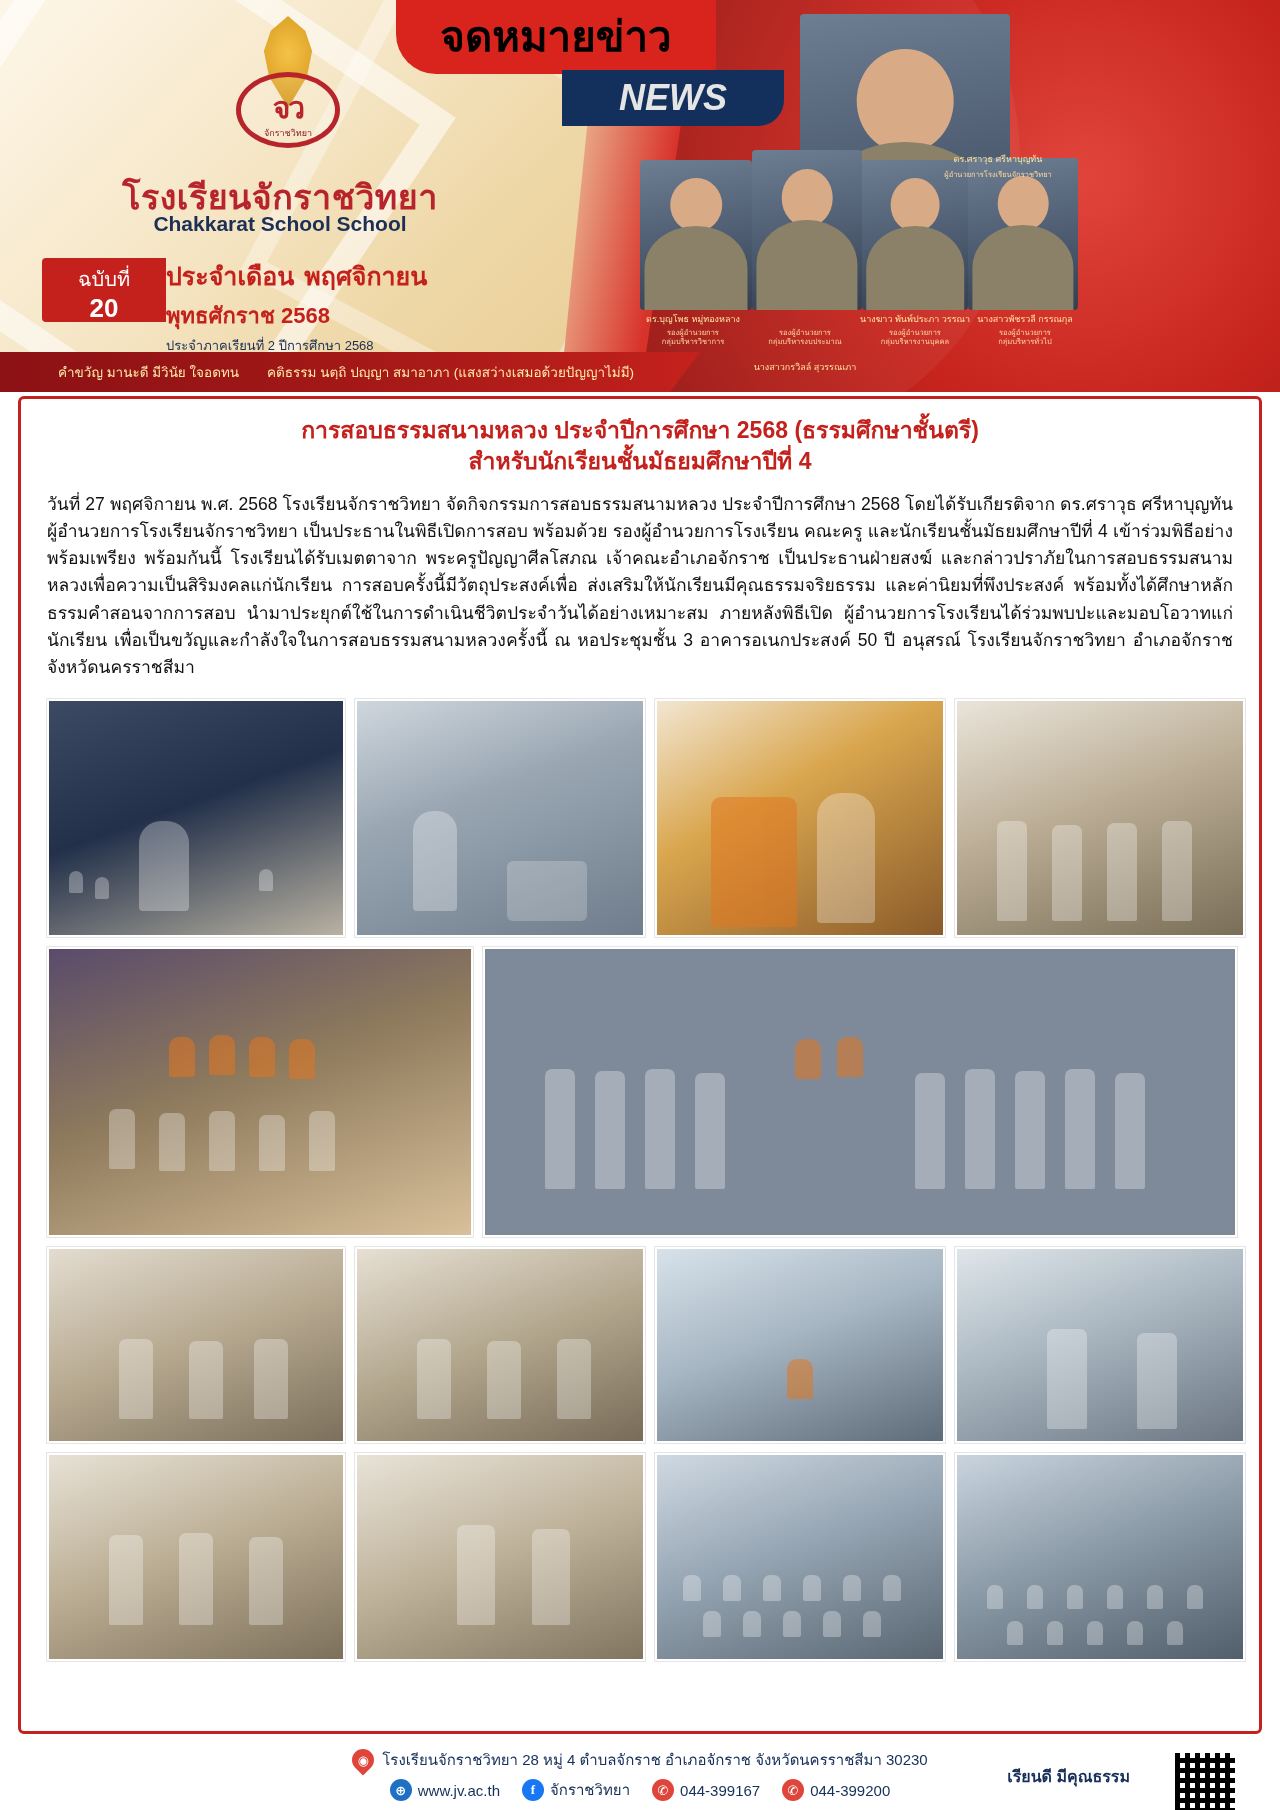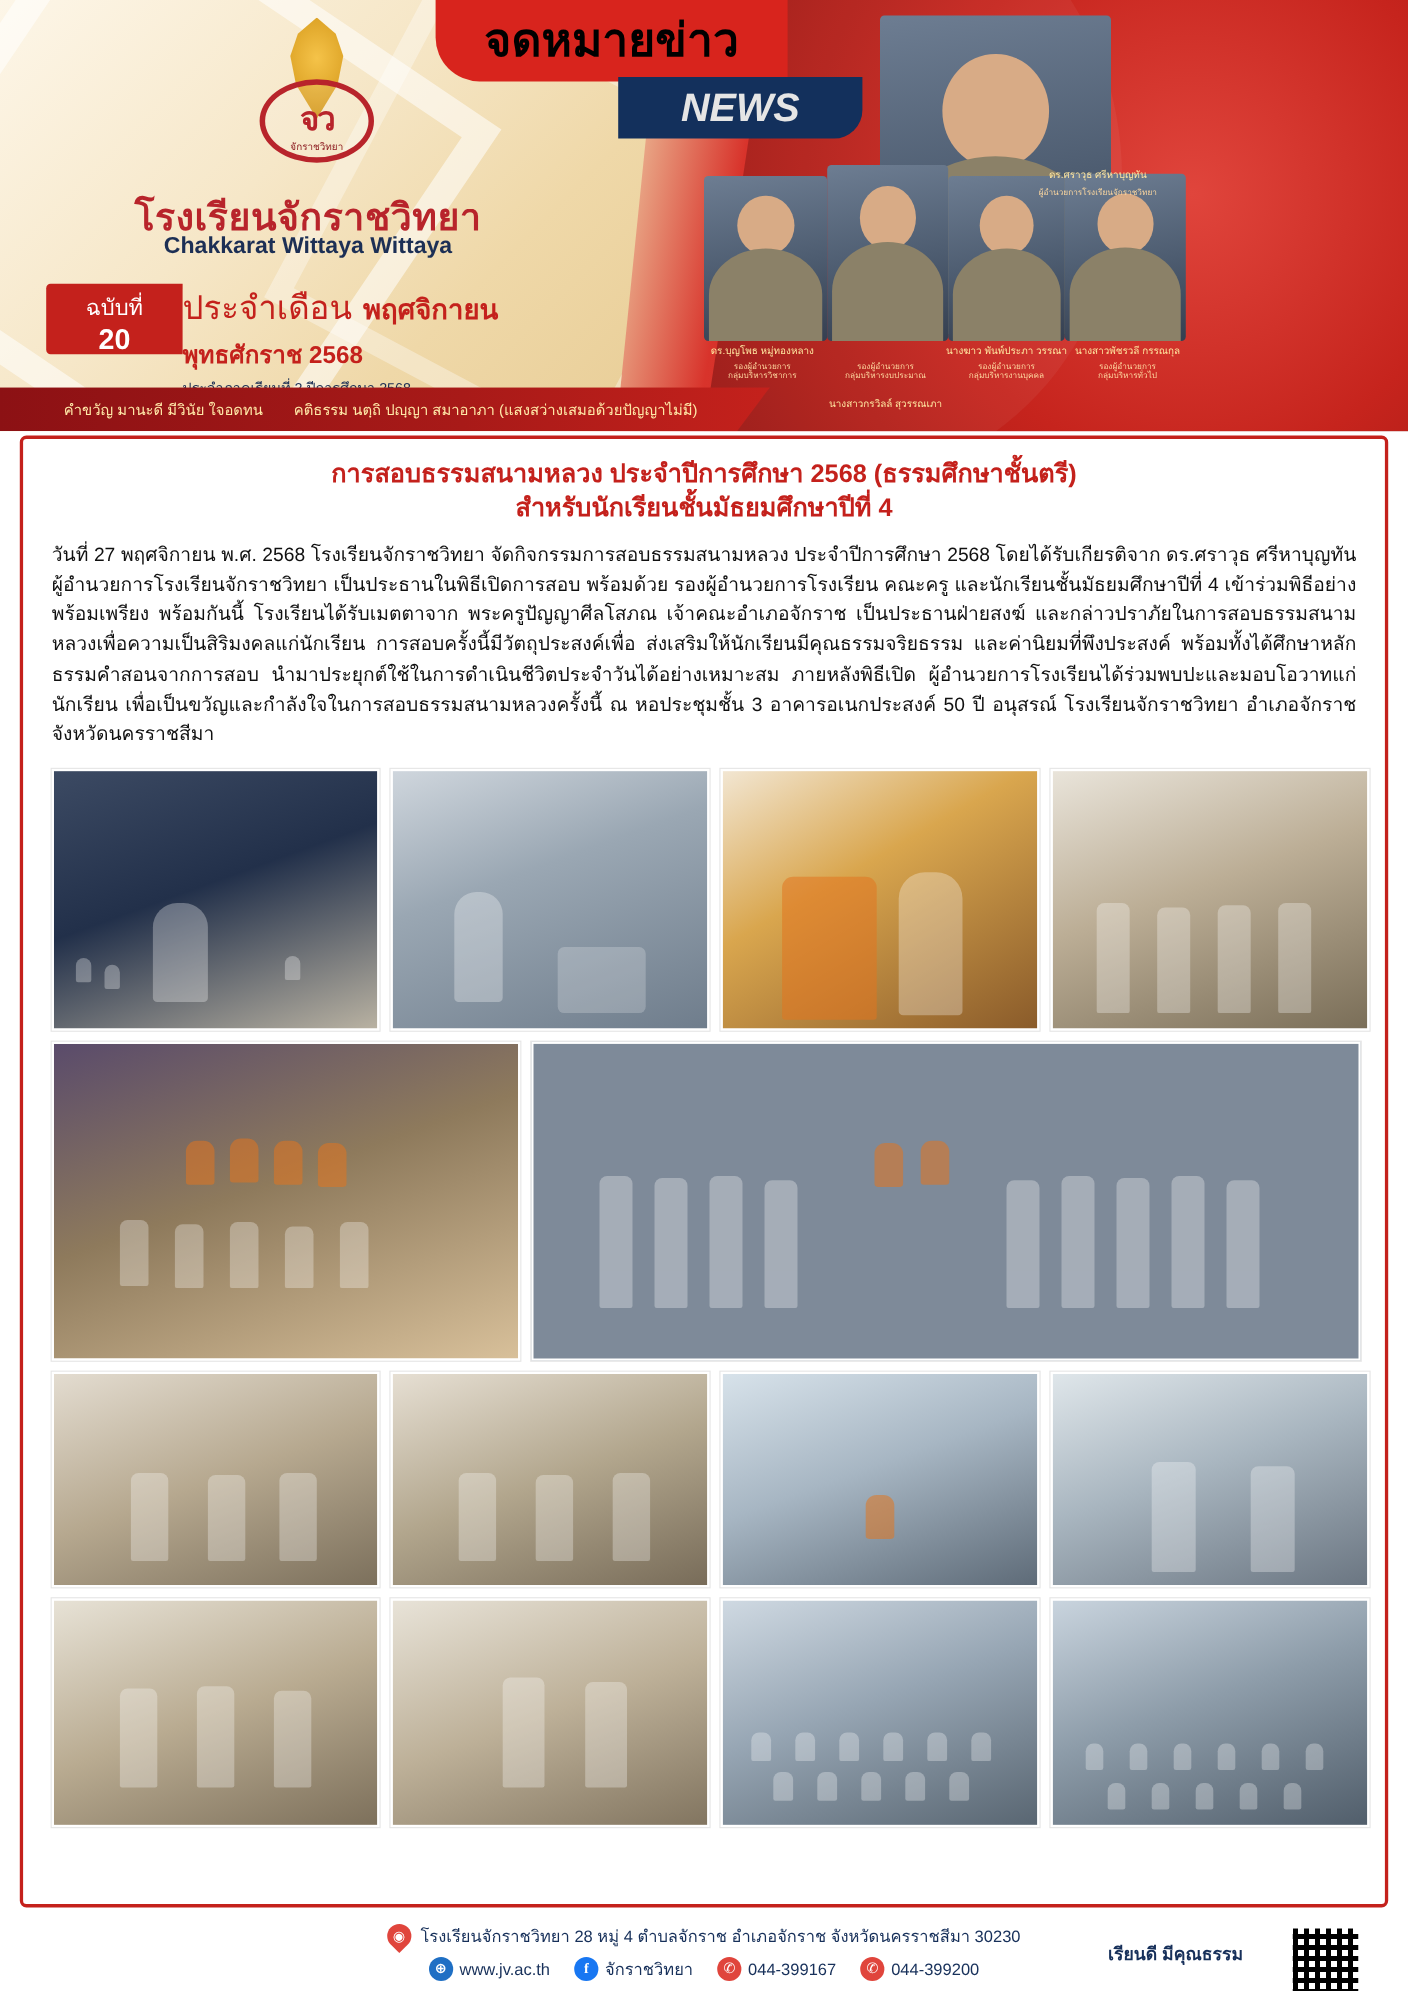--- a/index.html
+++ b/index.html
@@ -141,21 +141,21 @@
   .issue-badge .num { font-size: 26px; font-weight: bold; line-height: 1.0; }
   .issue-month {
     position: absolute;
     left: 166px; top: 256px;
     width: 330px;
     z-index: 6;
   }
   .issue-month .m2 { font-size: 22px; font-weight: bold; color: #c4211c; margin-top: 2px; }
   .issue-month .m3 { font-size: 13px; color: #1c2f55; margin-top: 2px; }
   .m1wrap { display: flex; align-items: baseline; gap: 10px; }
-  .m1wrap .ma { font-size: 30px; font-weight: normal; color: #c4211c; }
+  .m1wrap .ma { font-size: 25px; font-weight: bold; color: #c4211c; }
   .m1wrap .mb { font-size: 25px; font-weight: bold; color: #c4211c; }
 
   .motto-bar {
     position: absolute;
     left: 0; top: 352px;
     width: 700px; height: 40px;
     background: linear-gradient(90deg, #8c1114 0%, #a81a18 60%, #c4211c 100%);
     color: #ffe9a8;
     font-size: 13.5px;
     display: flex;
@@ -403,21 +403,21 @@
     </div>
 
     <div class="crest">
       <div class="seal"></div>
       <div class="ring"></div>
       <div class="mono">จว</div>
       <div class="crest-txt">จักราชวิทยา</div>
     </div>
 
     <div class="school-th">โรงเรียนจักราชวิทยา</div>
-    <div class="school-en">Chakkarat Wittaya Wittaya</div>
+    <div class="school-en">Chakkarat School School</div>
 
     <div class="issue-badge">
       <div class="lbl">ฉบับที่</div>
       <div class="num">20</div>
     </div>
 
     <div class="issue-month">
       <div class="m1wrap">
         <span class="ma">ประจำเดือน</span>
         <span class="mb">พฤศจิกายน</span>

